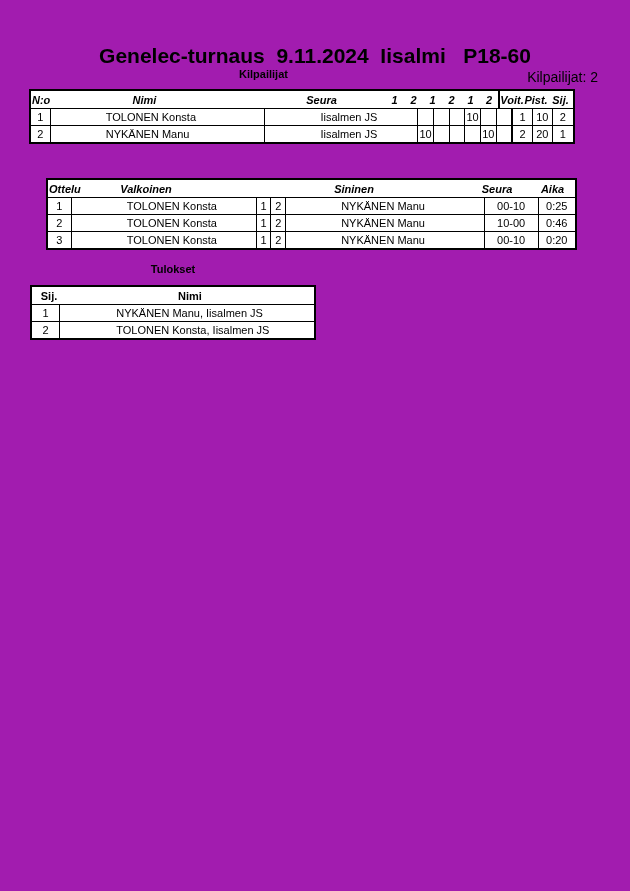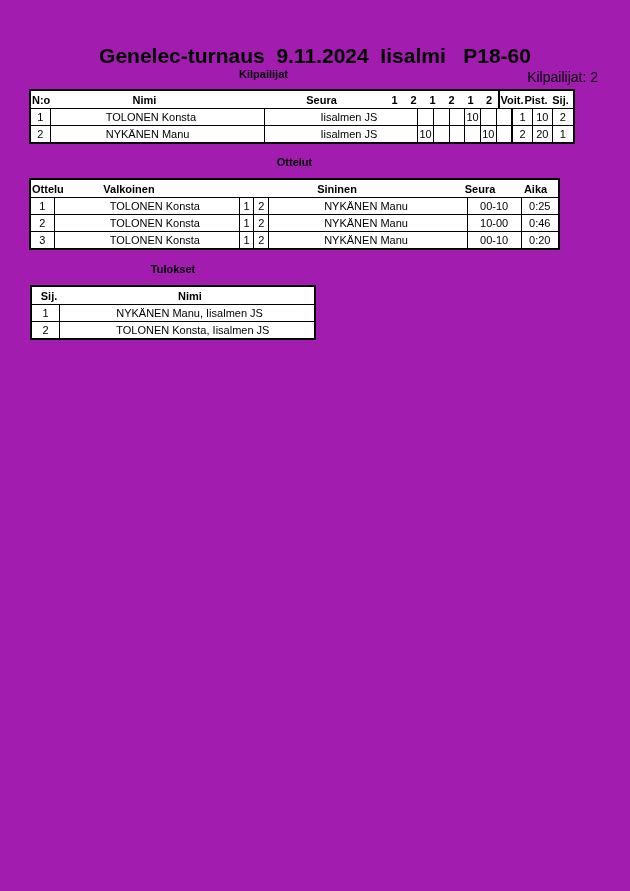--- a/index.html
+++ b/index.html
@@ -36,32 +36,32 @@
     font-size: 14px;
   }
   .tbl {
     position: absolute;
     border: 2px solid #000;
     background: #fff;
     font-size: 11px;
   }
   .tbl, .tbl * { box-sizing: border-box; }
   #t1 { top: 89px;  left: 29px; width: 546px; }
-  #t2 { top: 178px; left: 29px; width: 531px; }
+  #t2 { top: 178px; left: 46px; width: 531px; }
   #t3 { top: 285px; left: 30px; width: 286px; }
 
   .hrow {
     position: relative;
     height: 17px;
     font-weight: bold;
   }
   .hlbl {
     position: absolute;
     top: 0; height: 17px;
-    display: flex; align-items: center; justify-content: center;
+    display: flex; align-items: center; justify-content: center; font-style: italic;
   }
   .hlbl.left { justify-content: flex-start; }
   .hdiv {
     position: absolute; top: 0;
     width: 2px; height: 17px;
     background: #000;
   }
   .hflex { display: flex; height: 17px; font-weight: bold; }
   .hcell { display: flex; align-items: center; justify-content: center; }
 
@@ -156,21 +156,20 @@
       <div class="cell c t1-s"></div>
       <div class="cell c t1-s"></div>
       <div class="cell c t1-s">10</div>
       <div class="cell c t1-s6 nr"></div>
       <div class="cell c thick t1-voit">2</div>
       <div class="cell c t1-pist">20</div>
       <div class="cell c nr t1-sij">1</div>
     </div>
   </div>
 
-  <div class="section-heading" id="h-ottelut">Ottelut</div>
 
   <div class="tbl" id="t2">
     <div class="hrow">
       <span class="hlbl left" style="left:1px; width:40px;">Ottelu</span>
       <span class="hlbl" style="left:0; width:196px;">Valkoinen</span>
       <span class="hlbl" style="left:196px; width:220px;">Sininen</span>
       <span class="hlbl" style="left:416px; width:66px;">Seura</span>
       <span class="hlbl" style="left:482px; width:45px;">Aika</span>
     </div>
 

